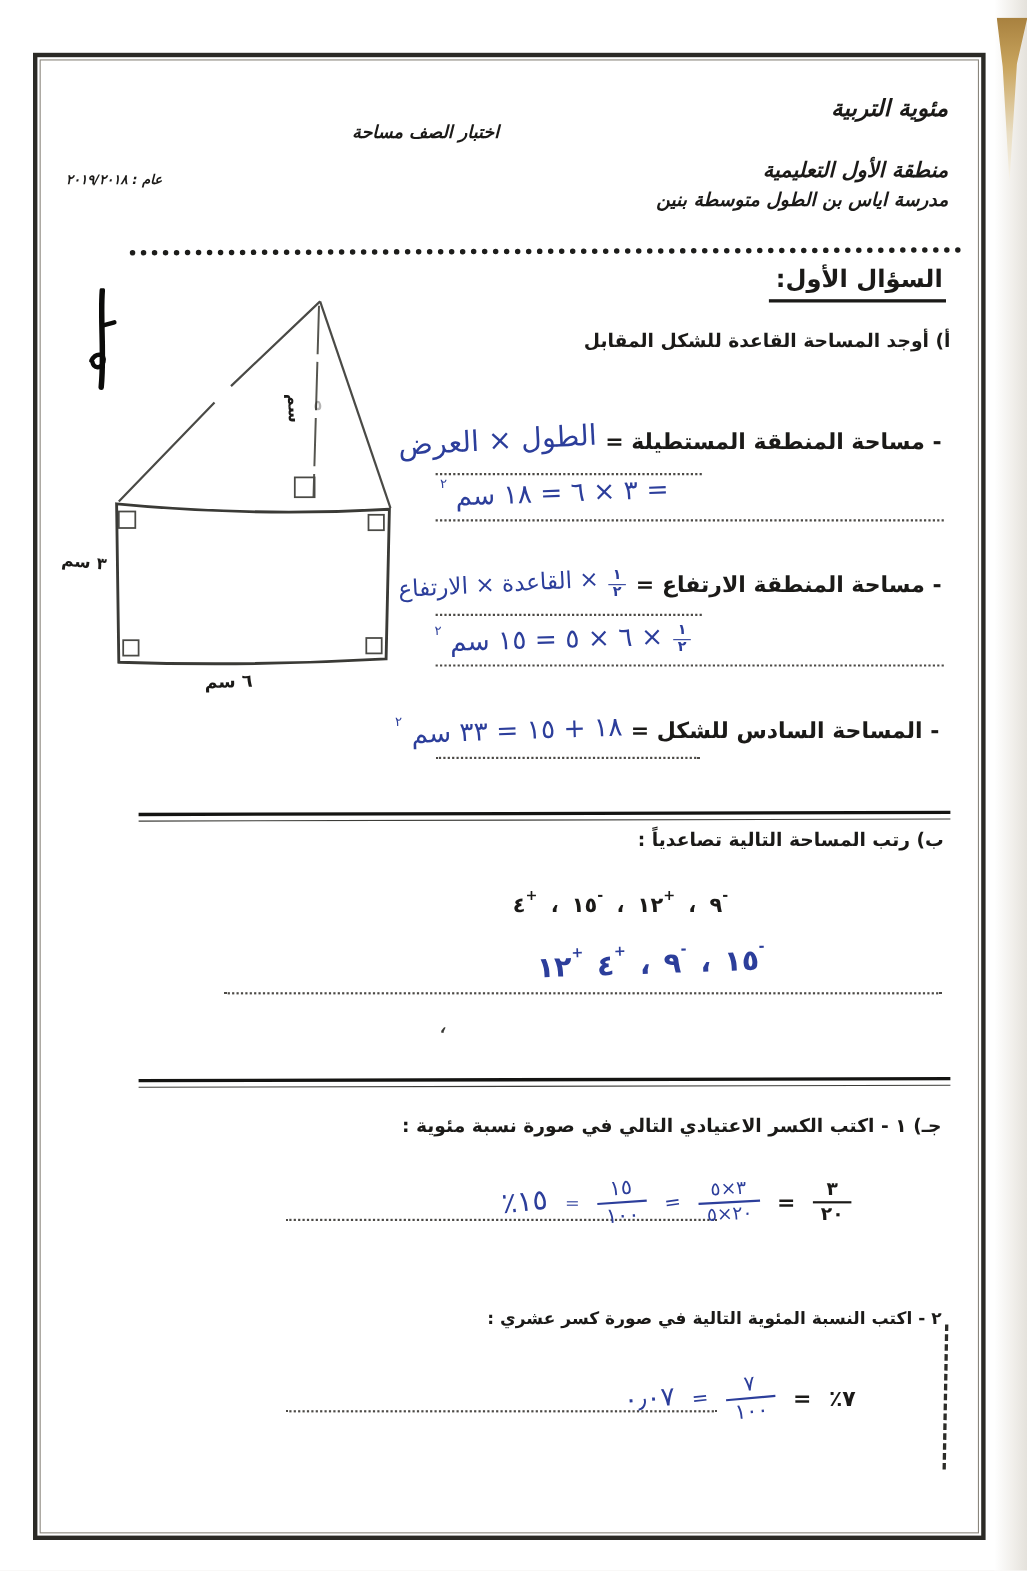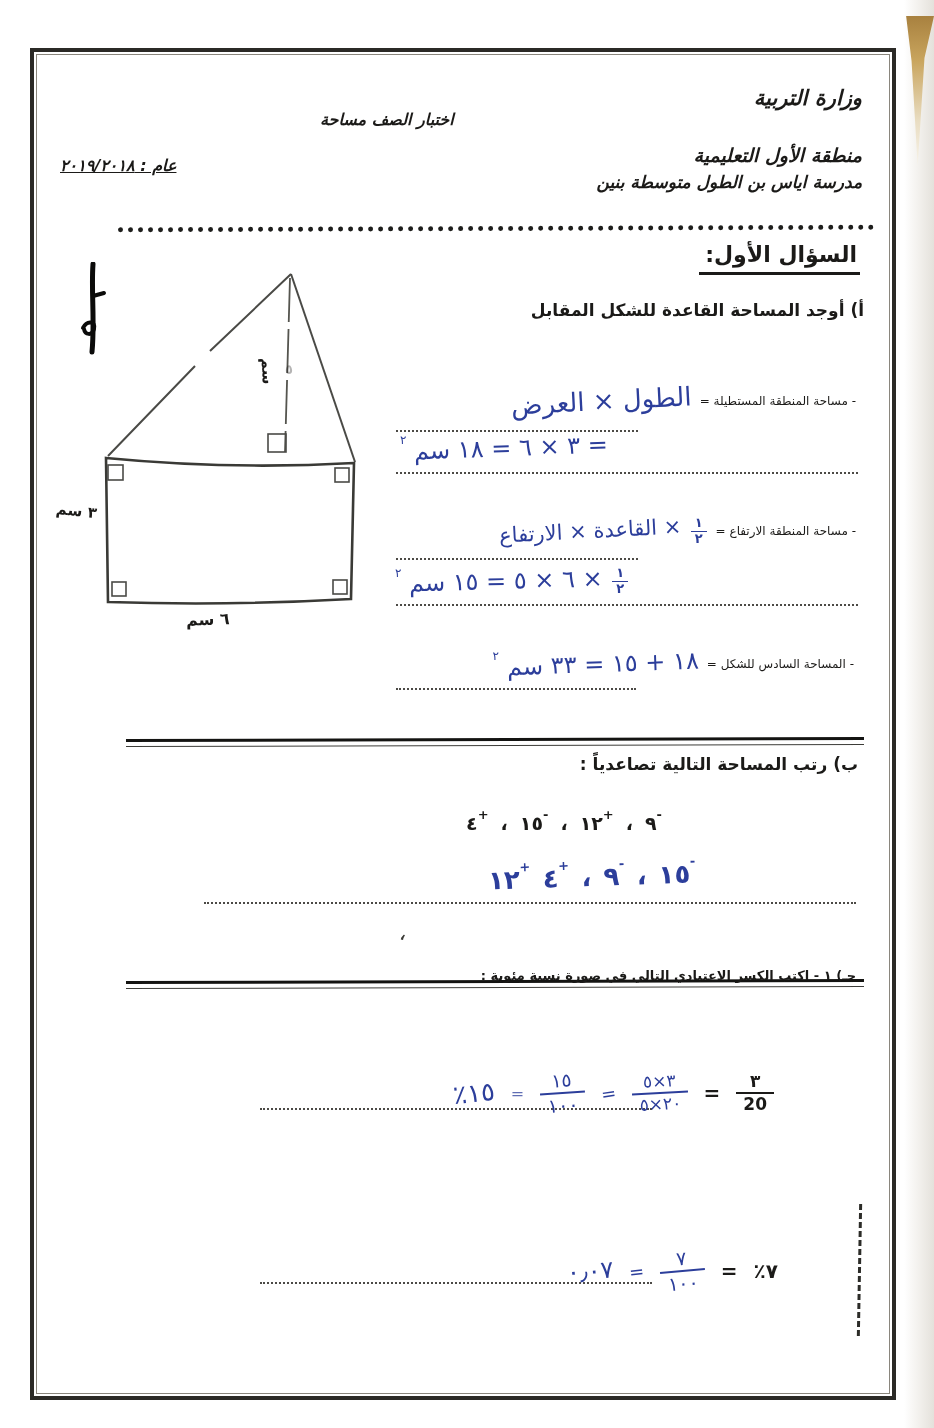--- a/index.html
+++ b/index.html
@@ -22,21 +22,21 @@
   .heading{border-bottom:3px solid #1b1a18;padding:0 3px 5px 6px;}
   
   .dotted-heavy{position:absolute;height:0;border-bottom:5px dotted #1d1d1b;transform:rotate(-0.2deg);}
   .sep{position:absolute;height:4px;border-top:3px solid #141412;border-bottom:1px solid #3c3c38;transform:rotate(-0.15deg);}
   .dots{position:absolute;height:0;border-bottom:2px dotted #4c4a46;}
   
   .hw{color:#2c3e9b;font-weight:normal;}
   .hw-big{font-size:24px;letter-spacing:1px;}
   
   .row{position:absolute;display:flex;direction:rtl;align-items:center;gap:8px;white-space:nowrap;}
-  .row .lbl{font-weight:normal;font-size:12px;}
+  .row .lbl{font-weight:bold;font-size:20px;}
   sup.unit{font-size:12px;transform:translateY(-8px);}
   
   .frac{display:inline-flex;flex-direction:column;align-items:center;line-height:1.15;}
   .frac .den{border-top:2.5px solid currentColor;padding:1px 7px 0 7px;}
   .frac .num{padding:0 5px;}
   .frac.small{font-size:13px;font-weight:bold;}
   .frac.small .den{border-top-width:1.5px;padding:0 4px;}
   
   .signed{display:inline-flex;direction:ltr;align-items:flex-start;}
   .signed .sgn{font-size:13px;font-weight:bold;transform:translateY(-5px);}
@@ -52,25 +52,25 @@
 
 <div class="page" dir="rtl">
 
   <div class="edge-strip"></div>
   <div class="corner-fold"></div>
 
   <div class="frame-outer">
     <div class="frame-inner"></div>
   </div>
 
-  <div class="p it" style="right:72px;top:86px;font-size:21px;">وزارة التربية</div>
+  <div class="p it" style="right:72px;top:86px;font-size:21px;">مئوية التربية</div>
   <div class="p it" style="left:320px;top:110px;font-size:16px;">اختبار الصف مساحة</div>
   <div class="p it" style="right:72px;top:144px;font-size:19px;">منطقة الأول التعليمية</div>
   <div class="p it" style="right:72px;top:172px;font-size:17px;">مدرسة اياس بن الطول متوسطة بنين</div>
-  <div class="p it" style="left:60px;top:156px;font-size:16px;direction:rtl;text-decoration:underline;">عام : ٢٠١٩/٢٠١٨</div>
+  <div class="p it" style="left:60px;top:156px;font-size:12px;direction:rtl;">عام : ٢٠١٩/٢٠١٨</div>
 
   <div class="dotted-heavy" style="left:118px;top:226px;width:756px;"></div>
 
   <div class="p heading" style="right:74px;top:242px;font-size:22px;">السؤال الأول:</div>
   <div class="p" style="right:70px;top:300px;font-size:17px;">أ) أوجد المساحة القاعدة للشكل المقابل</div>
 
   <div class="figure" style="left:58px;top:262px;width:330px;height:385px;">
     <svg width="330" height="385" viewBox="0 0 330 385">
       <path d="M48,196 Q172,208 296,201 L293,337 Q170,344 50,340 Z" fill="none" stroke="#3a3a36" stroke-width="2.6"></path>
       <path d="M233,12 L297,200" fill="none" stroke="#4a4a46" stroke-width="2"></path>
@@ -175,45 +175,46 @@
         <span class="sgn">+</span>
       </span>
     <span class="signed">
         <span>١٢</span>
         <span class="sgn">+</span>
       </span>
   </div>
   <div class="p" style="left:400px;top:920px;font-size:22px;font-weight:normal;color:#3a3a36;transform:rotate(12deg);">،</div>
 
   <div class="sep" style="left:126px;top:980px;width:738px;"></div>
-  <div class="p" style="right:78px;top:968px;font-size:13px;">جـ) ١ - اكتب الكسر الاعتيادي التالي في صورة نسبة مئوية :</div>
+  <div class="p" style="right:78px;top:1014px;font-size:17px;">جـ) ١ - اكتب الكسر الاعتيادي التالي في صورة نسبة مئوية :</div>
 
   <div class="dots" style="left:260px;top:1108px;width:392px;"></div>
   <div class="eqline" style="right:160px;top:1070px;">
     <span class="frac" style="font-size:17px;font-weight:bold;">
       <span class="num">٣</span>
-      <span class="den">20</span>
+      <span class="den">٢٠</span>
     </span>
     <span style="font-size:20px;font-weight:bold;">=</span>
     <span class="frac hw" style="font-size:17px;transform:rotate(-3deg);">
       <span class="num">٣×٥</span>
       <span class="den">٢٠×٥</span>
     </span>
     <span class="hw" style="font-size:18px;transform:rotate(-8deg);">=</span>
     <span class="frac hw" style="font-size:19px;transform:rotate(-4deg);">
       <span class="num">١٥</span>
       <span class="den">١٠٠</span>
     </span>
     <span class="hw" style="font-size:16px;opacity:.75;">=</span>
     <span class="hw" style="display:inline-flex;direction:rtl;font-size:26px;transform:rotate(-6deg);">
       <span>١٥</span>
       <span>٪</span>
     </span>
   </div>
 
+  <div class="p" style="right:78px;top:1190px;font-size:15.5px;">٢ - اكتب النسبة المئوية التالية في صورة كسر عشري :</div>
 
   <div class="dots" style="left:260px;top:1282px;width:392px;"></div>
   <div class="eqline" style="right:156px;top:1248px;">
     <span style="display:inline-flex;direction:rtl;font-size:20px;font-weight:bold;">
       <span>٧</span>
       <span>٪</span>
     </span>
     <span style="font-size:20px;font-weight:bold;">=</span>
     <span class="frac hw" style="font-size:19px;transform:rotate(-5deg);">
       <span class="num">٧</span>

